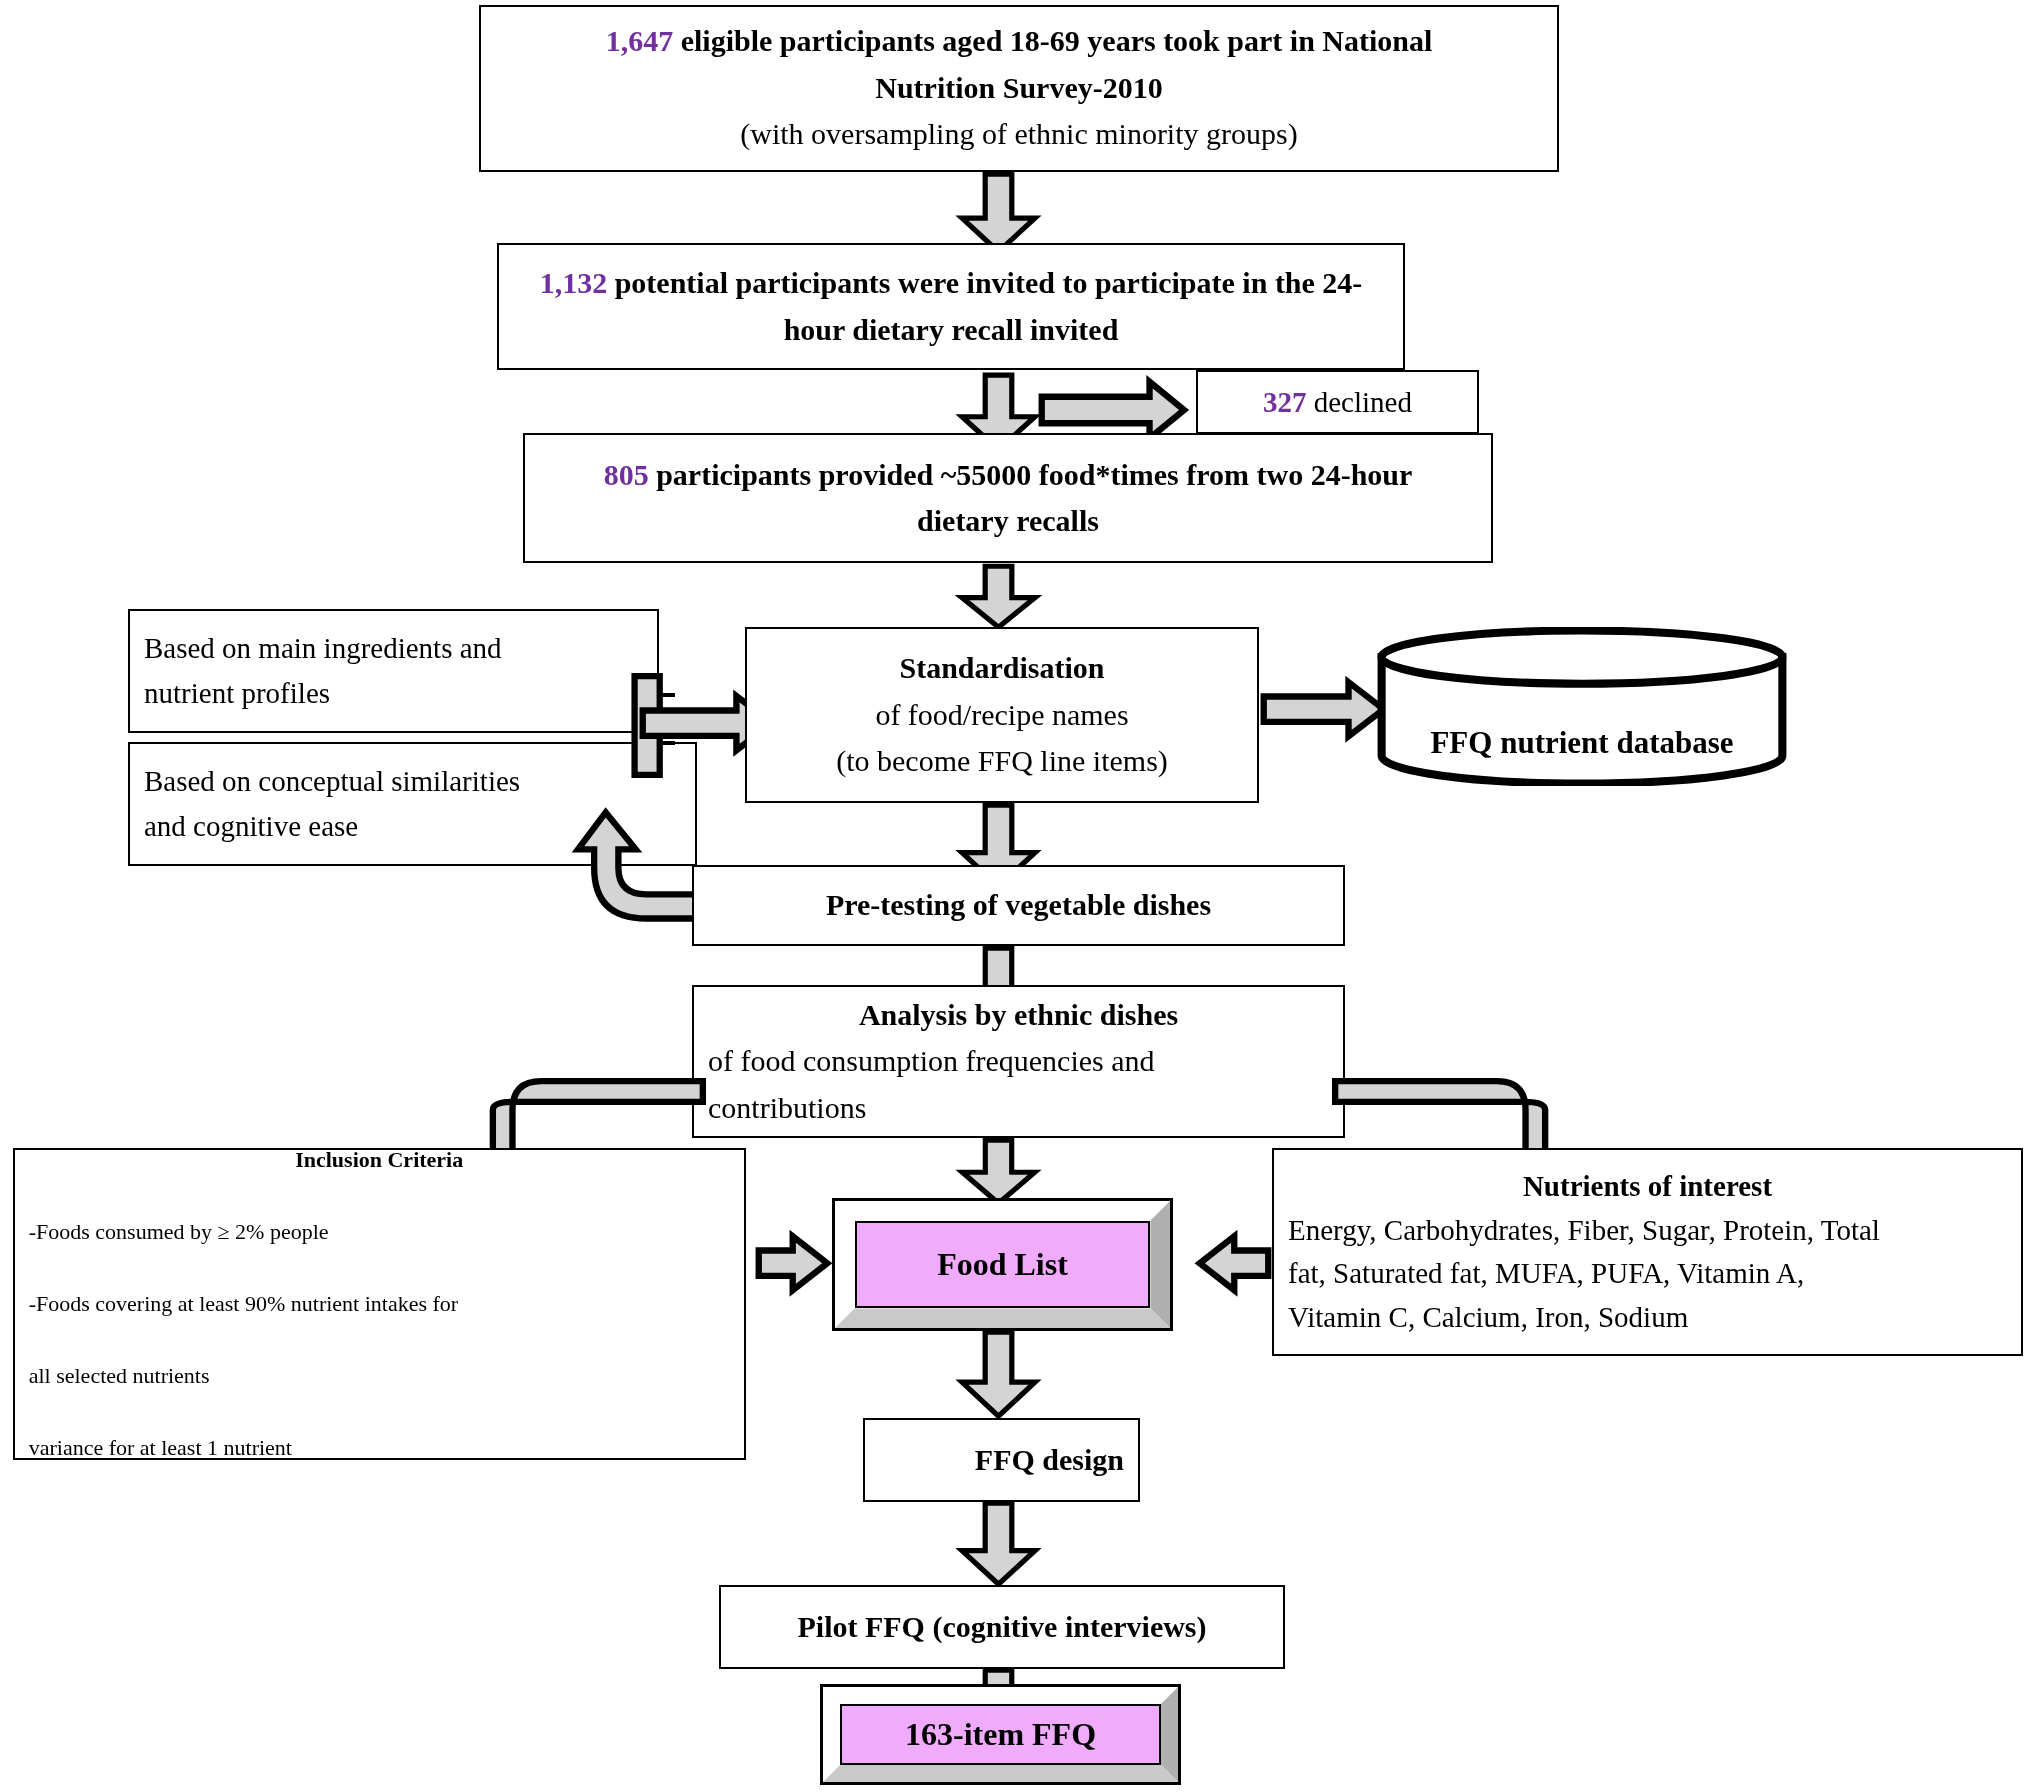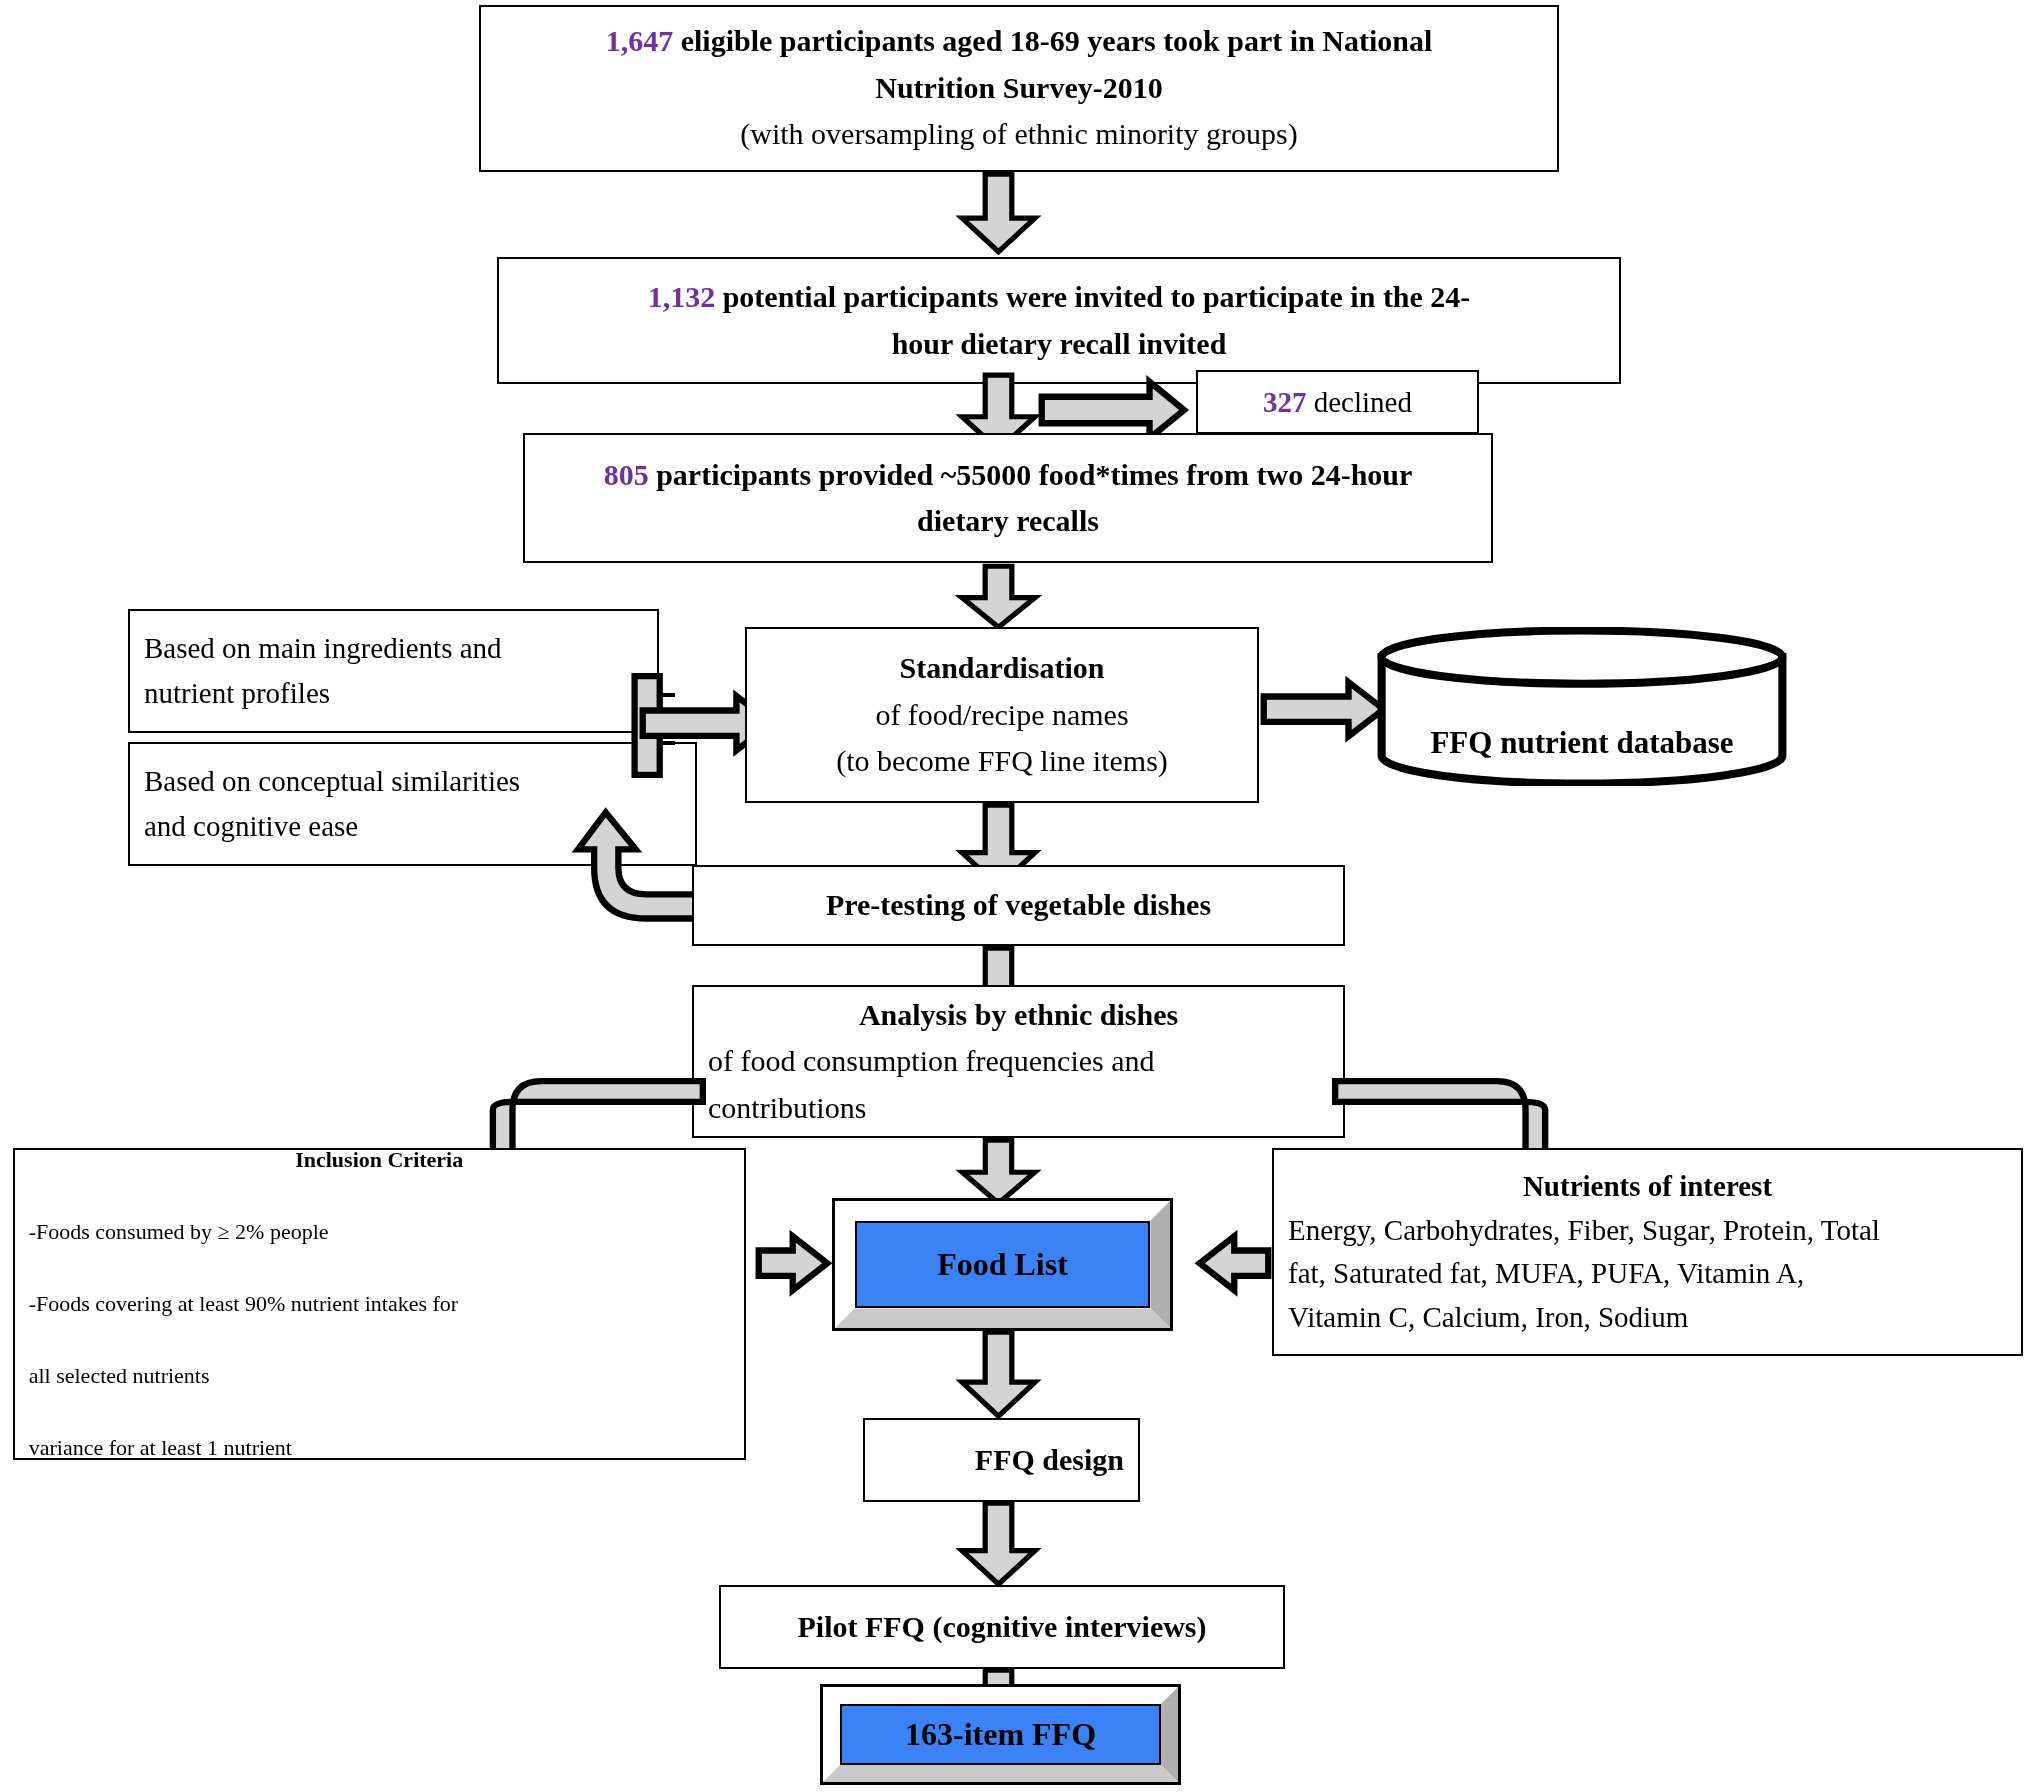--- a/index.html
+++ b/index.html
@@ -45,21 +45,21 @@
   .bevel{
     position:absolute;
     box-sizing:border-box;
     border:3.5px solid #000;
     background:#ffffff;
   }
   .bevel .inner{
     position:absolute;
     box-sizing:border-box;
     border:2.9px solid #000;
-    background:#3b82f6;
+    background:#f0abfc;
     display:flex;
     align-items:center;
     justify-content:center;
     font-size:32px;
     font-weight:bold;
   }
   .bevel .face-r{position:absolute;background:#b0b0b0;}
   .bevel .face-b{position:absolute;background:#c9c9c9;}
   .bevel .face-t{position:absolute;background:#ffffff;}
   .bevel .face-l{position:absolute;background:#ffffff;}
@@ -91,21 +91,21 @@
     <span class="ln bold">Nutrition Survey-2010</span>
     <span class="ln">(with oversampling of ethnic minority groups)</span>
   </div>
 
   <div class="arw" style="left:955px; top:173px;">
     <svg width="87" height="81" viewBox="0 0 150 140">
       <path class="afill" d="M52 2 L98 2 L98 78 L138 78 L75 136 L12 78 L52 78 Z"></path>
     </svg>
   </div>
 
-  <div class="box ctr pad" style="left:497px; top:257px; width:1124px; height:127px;">
+  <div class="box ctr pad" style="left:497px; top:243px; width:908px; height:127px;">
     <span class="ln bold">
       <span class="num">1,132</span><span> potential participants were invited to participate in the 24-</span>
     </span>
     <span class="ln bold">hour dietary recall invited</span>
   </div>
 
   <div class="arw" style="left:955px; top:374px;">
     <svg width="87" height="78" viewBox="0 0 150 135">
       <path class="afill" d="M52 2 L98 2 L98 74 L138 74 L75 131 L12 74 L52 74 Z"></path>
     </svg>

